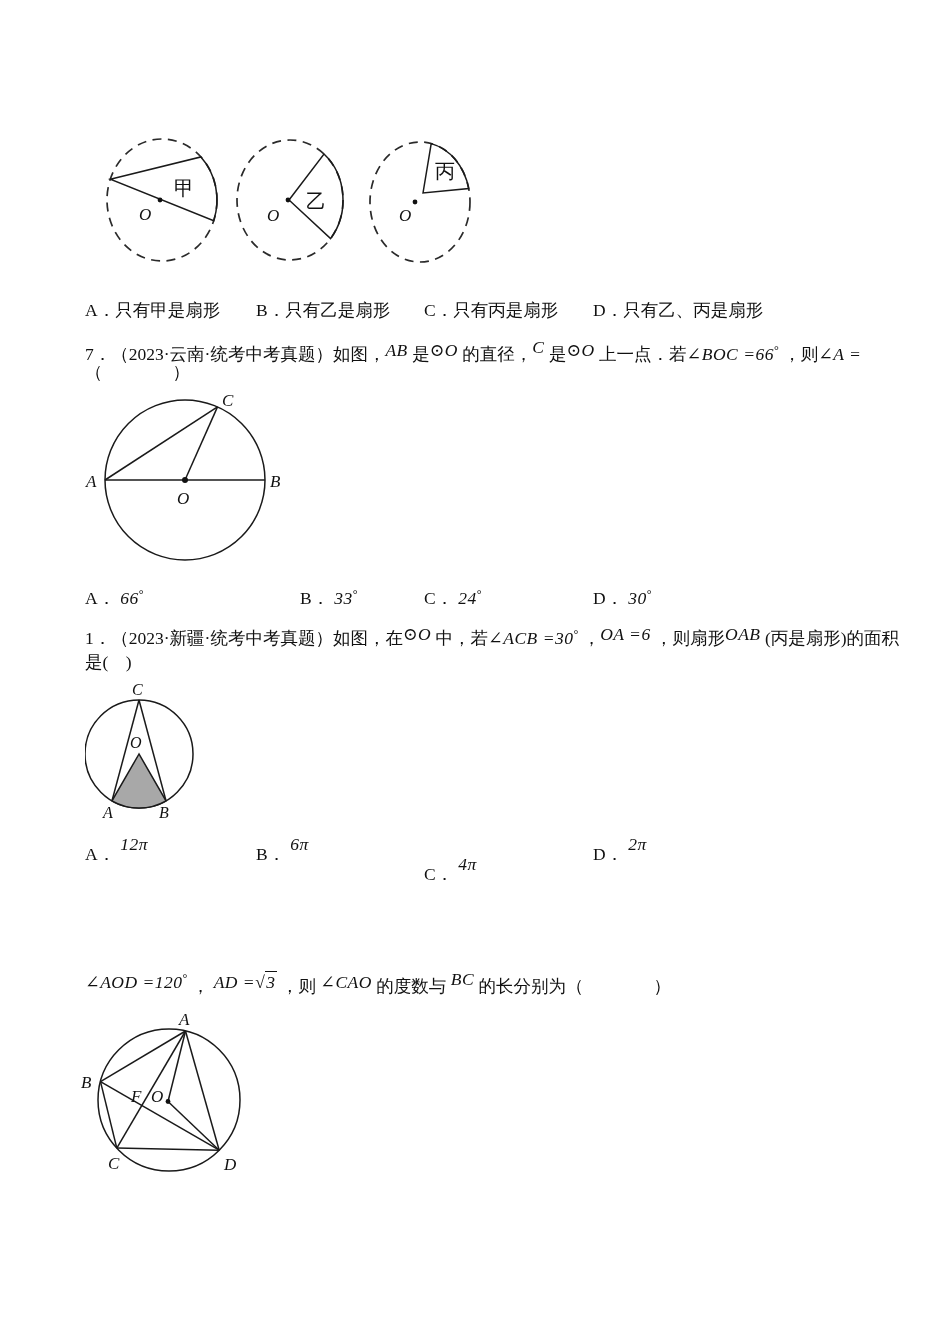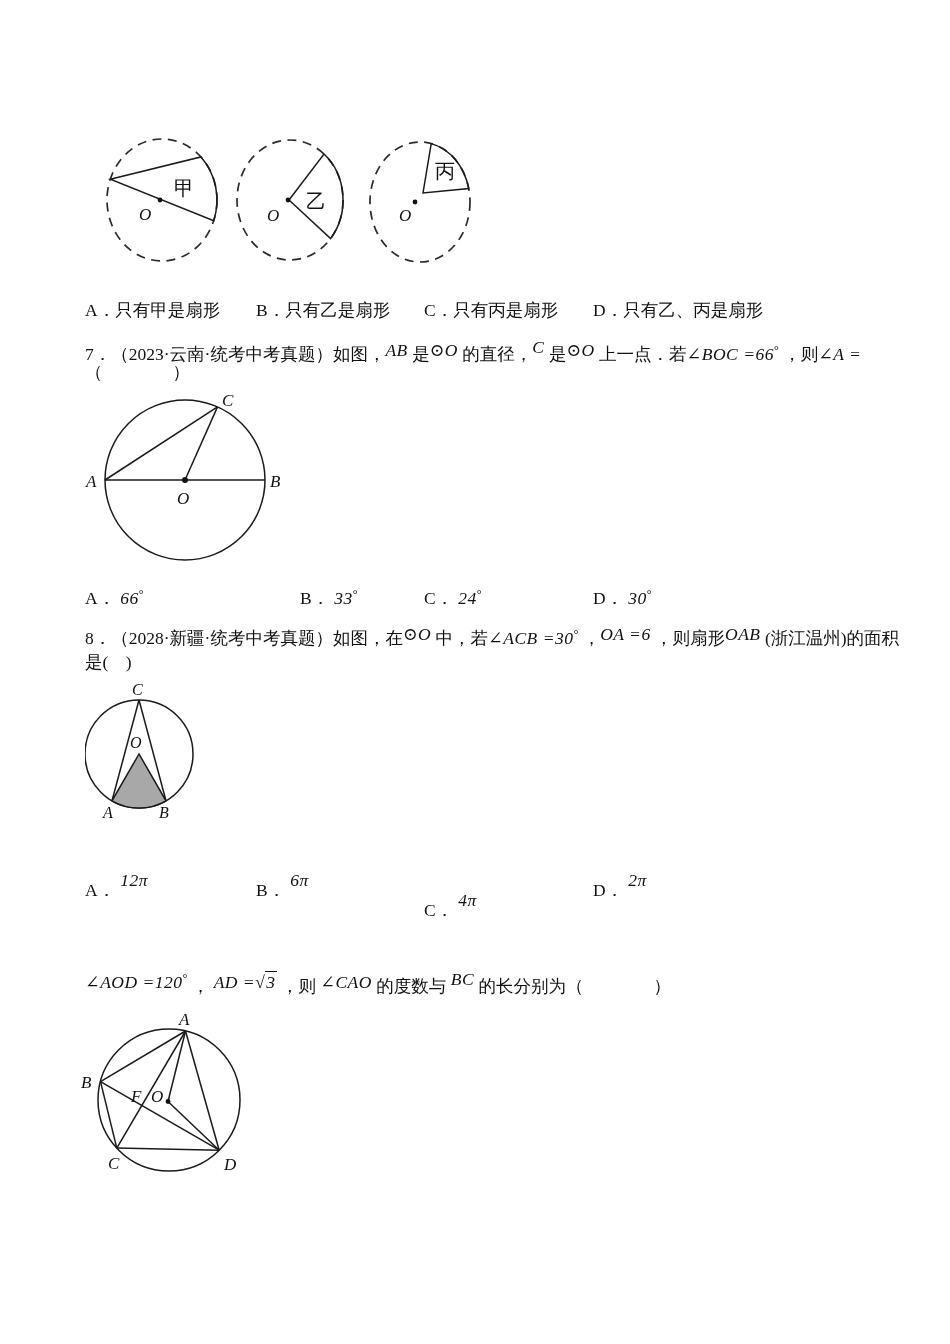--- a/index.html
+++ b/index.html
@@ -95,40 +95,40 @@
   </svg>
 
   <div class="optrow" style="top:580px;">
     <span class="opt" style="left:0;"><span class="olabel">A．</span><span class="oval"><span>66</span><span class="deg">°</span></span></span>
     <span class="opt" style="left:171px;margin-left:44px;"><span class="olabel">B．</span><span class="oval"><span>33</span><span class="deg">°</span></span></span>
     <span class="opt" style="left:339px;"><span class="olabel">C．</span><span class="oval"><span>24</span><span class="deg">°</span></span></span>
     <span class="opt" style="left:508px;"><span class="olabel">D．</span><span class="oval"><span>30</span><span class="deg">°</span></span></span>
   </div>
 
   <div class="tline" style="top:620px;">
-    <span>8．（2028·新疆·统考中考真题）如图，在</span><span class="m up">⊙O</span>
+    <span>1．（2023·新疆·统考中考真题）如图，在</span><span class="m up">⊙O</span>
     <span>中，若</span><span class="m"><span>∠ACB =30</span><span class="deg">°</span></span>
     <span>，</span><span class="m up">OA =6</span>
     <span>，则扇形</span><span class="m up">OAB</span>
-    <span>(浙江温州)的面积</span>
+    <span>(丙是扇形)的面积</span>
   </div>
   <div class="tline" style="top:648px;">是(　)</div>
 
   <svg class="fig" style="left:85px; top:682px;" width="135" height="142" viewBox="0 0 135 142">
     <circle class="solid" cx="54" cy="72" r="54"></circle>
     <path class="shade" d="M54,72 L27,118.8 A54,54 0 0 0 81,118.8 Z"></path>
     <line class="solid" x1="54" y1="18" x2="27" y2="118.8"></line>
     <line class="solid" x1="54" y1="18" x2="81" y2="118.8"></line>
     <text class="lbl2" x="47" y="13">C</text>
     <text class="lbl2" x="45" y="66">O</text>
     <text class="lbl2" x="18" y="136">A</text>
     <text class="lbl2" x="74" y="136">B</text>
   </svg>
 
-  <div class="optrow" style="top:876px;">
+  <div class="optrow" style="top:840px;">
     <span class="opt" style="left:0;"><span class="olabel">A．</span><span class="oval vup">12π</span></span>
     <span class="opt" style="left:171px;"><span class="olabel">B．</span><span class="oval vup">6π</span></span>
     <span class="opt" style="left:339px;margin-top:20px;"><span class="olabel">C．</span><span class="oval vup">4π</span></span>
     <span class="opt" style="left:508px;"><span class="olabel">D．</span><span class="oval vup">2π</span></span>
   </div>
 
 
   <div class="tline" style="top:968px;">
     <span class="m up"><span>∠AOD =120</span><span class="deg">°</span></span>
     <span>，</span>

